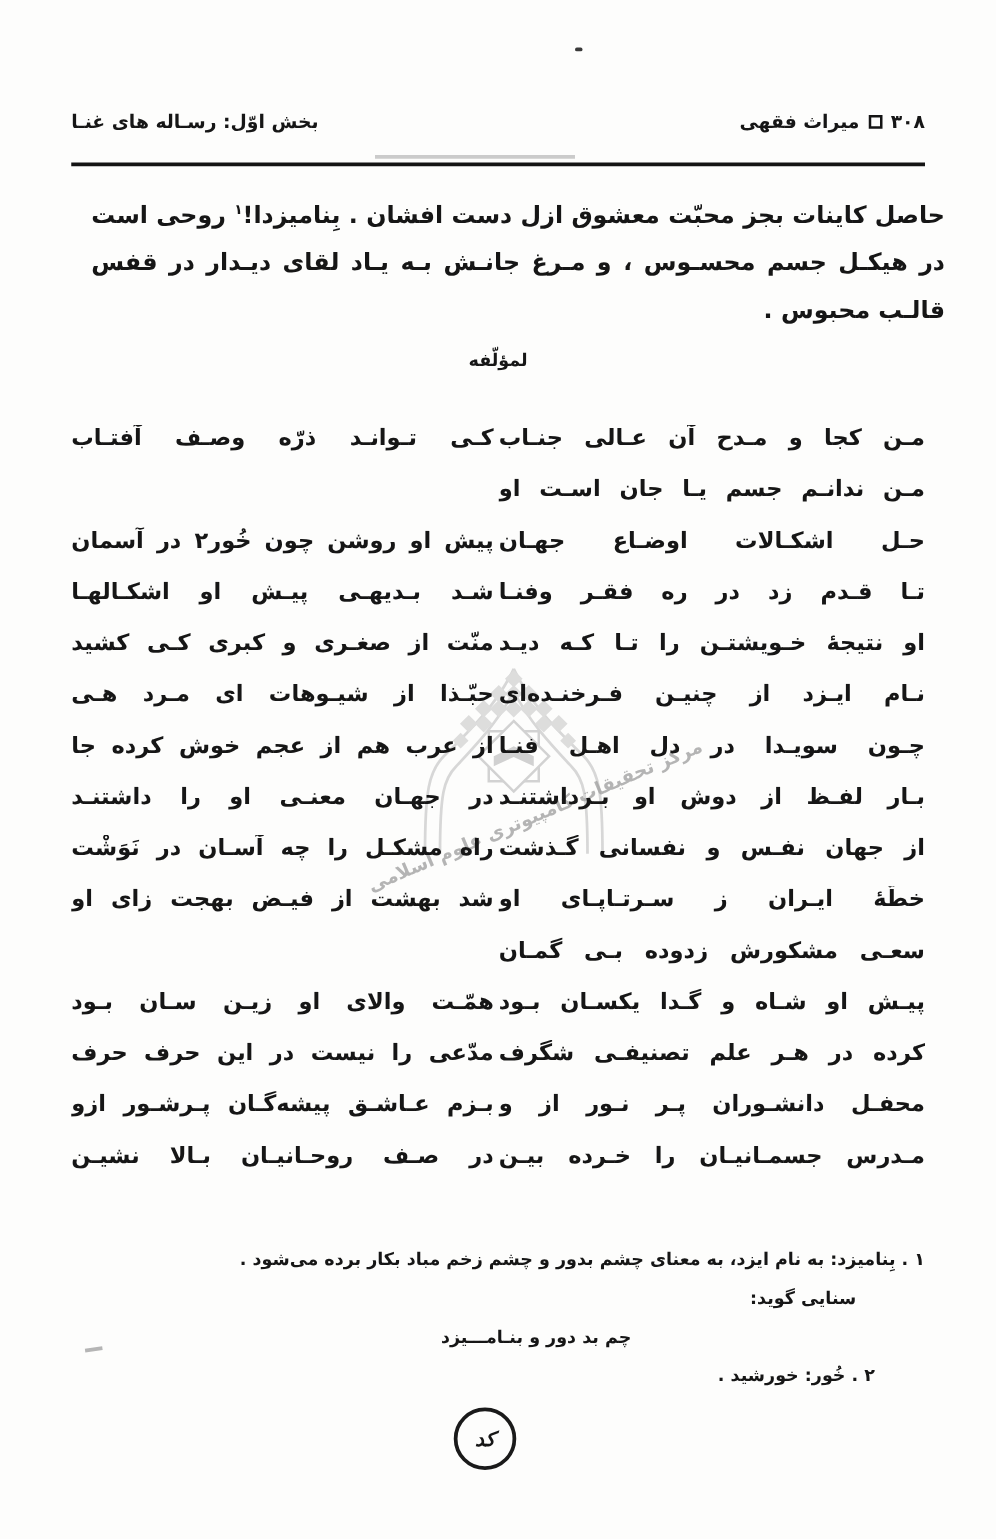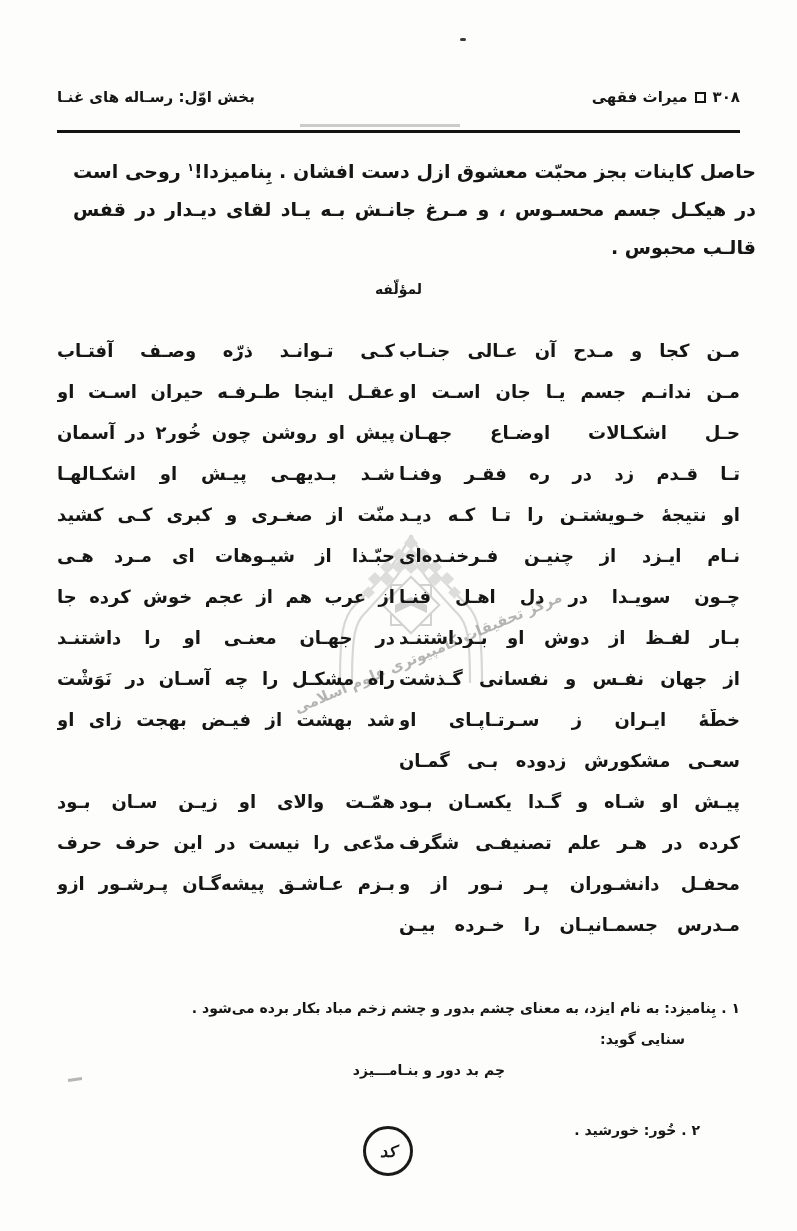--- a/index.html
+++ b/index.html
@@ -62,21 +62,21 @@
   
   .footnotes {
     left:57px; top:993px; width:683px; direction:rtl;
     font-size:14px; font-weight:bold; line-height:31px; z-index:2;
   }
   .fn-attribution { padding-right:55px; }
   .fn-verse {
     display:flex; direction:rtl; padding-right:235px; gap:44px;
     white-space:nowrap;
   }
-  .fn-note2 { padding-right:40px;margin-top:29px; }
+  .fn-note2 { padding-right:40px; }
 
   
   .signature {
     left:363px; top:1126px; width:50px; height:50px;
     border:3px solid #1a1a1a; border-radius:50%;
     display:flex; align-items:center; justify-content:center;
     font-size:16px; font-weight:bold; z-index:2;font-style:italic;
   }
 
   
@@ -148,21 +148,20 @@
 
 <h2 class="abs poem-heading">لمؤلّفه</h2>
 
 <div class="abs poem">
   <div class="vrow">
       <div class="hem hem-r">مـن کجا و مـدح آن عـالی جنـاب</div>
       <div class="hem hem-l">کـی تـوانـد ذرّه وصـف آفتـاب</div>
     </div>
   <div class="vrow">
       <div class="hem hem-r">مـن ندانـم جسم یـا جان اسـت او</div>
-      <div class="hem hem-l">عقـل اینجا طـرفـه حیران اسـت او</div>
     </div>
   <div class="vrow">
       <div class="hem hem-r">حـل اشکـالات اوضـاع جهـان</div>
       <div class="hem hem-l">پیش او روشن چون خُور۲ در آسمان</div>
     </div>
   <div class="vrow">
       <div class="hem hem-r">تـا قـدم زد در ره فقـر وفنـا</div>
       <div class="hem hem-l">شـد بـدیهـی پیـش او اشکـالهـا</div>
     </div>
   <div class="vrow">
@@ -199,20 +198,21 @@
   <div class="vrow">
       <div class="hem hem-r">کرده در هـر علم تصنیفـی شگرف</div>
       <div class="hem hem-l">مدّعی را نیست در این حرف حرف</div>
     </div>
   <div class="vrow">
       <div class="hem hem-r">محفـل دانشـوران پـر نـور از و</div>
       <div class="hem hem-l">بـزم عـاشـق پیشه‌گـان پـرشـور ازو</div>
     </div>
   <div class="vrow">
       <div class="hem hem-r">مـدرس جسمـانیـان را خـرده بیـن</div>
+      <div class="hem hem-l">در صـف روحـانیـان بـالا نشیـن</div>
     </div>
 </div>
 
 <div class="abs footnotes">
   <div class="fn-line">۱ . بِنامیزد: به نام ایزد، به معنای چشم بدور و چشم زخم مباد بکار برده می‌شود .</div>
   <div class="fn-line fn-attribution">سنایی گوید:</div>
   <div class="fn-verse">
     <span>چم بد دور و بنـامـــیزد</span>
   </div>
   <div class="fn-line fn-note2">۲ . خُور: خورشید .</div>

